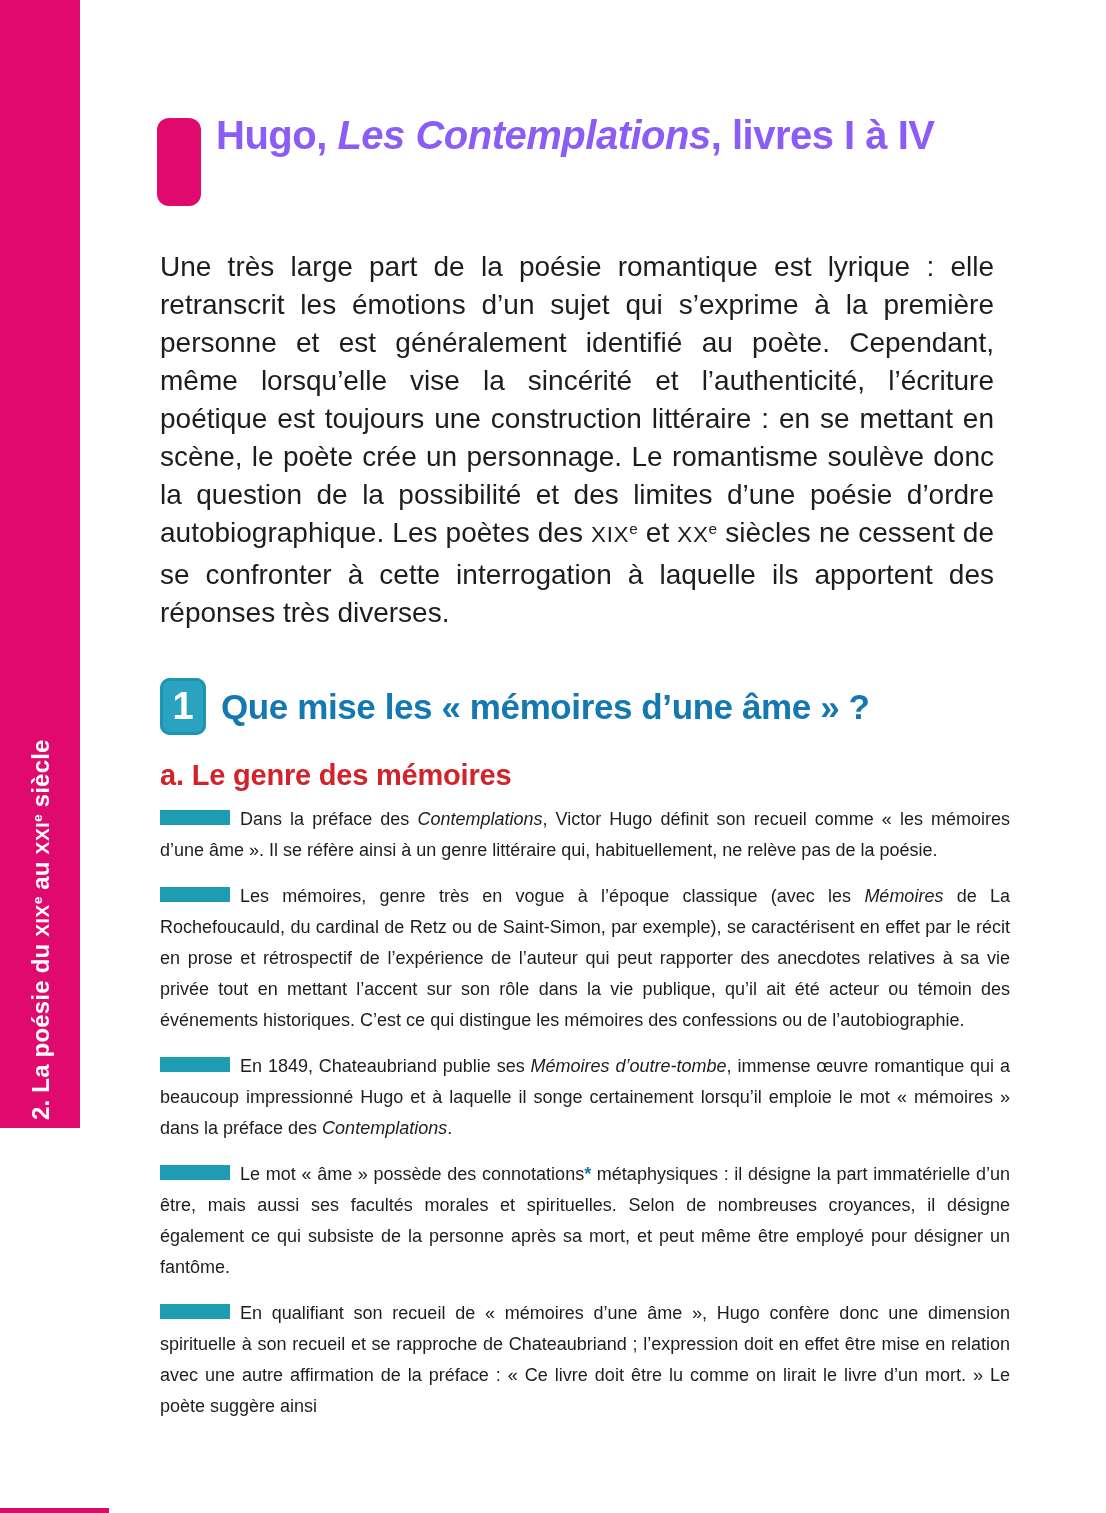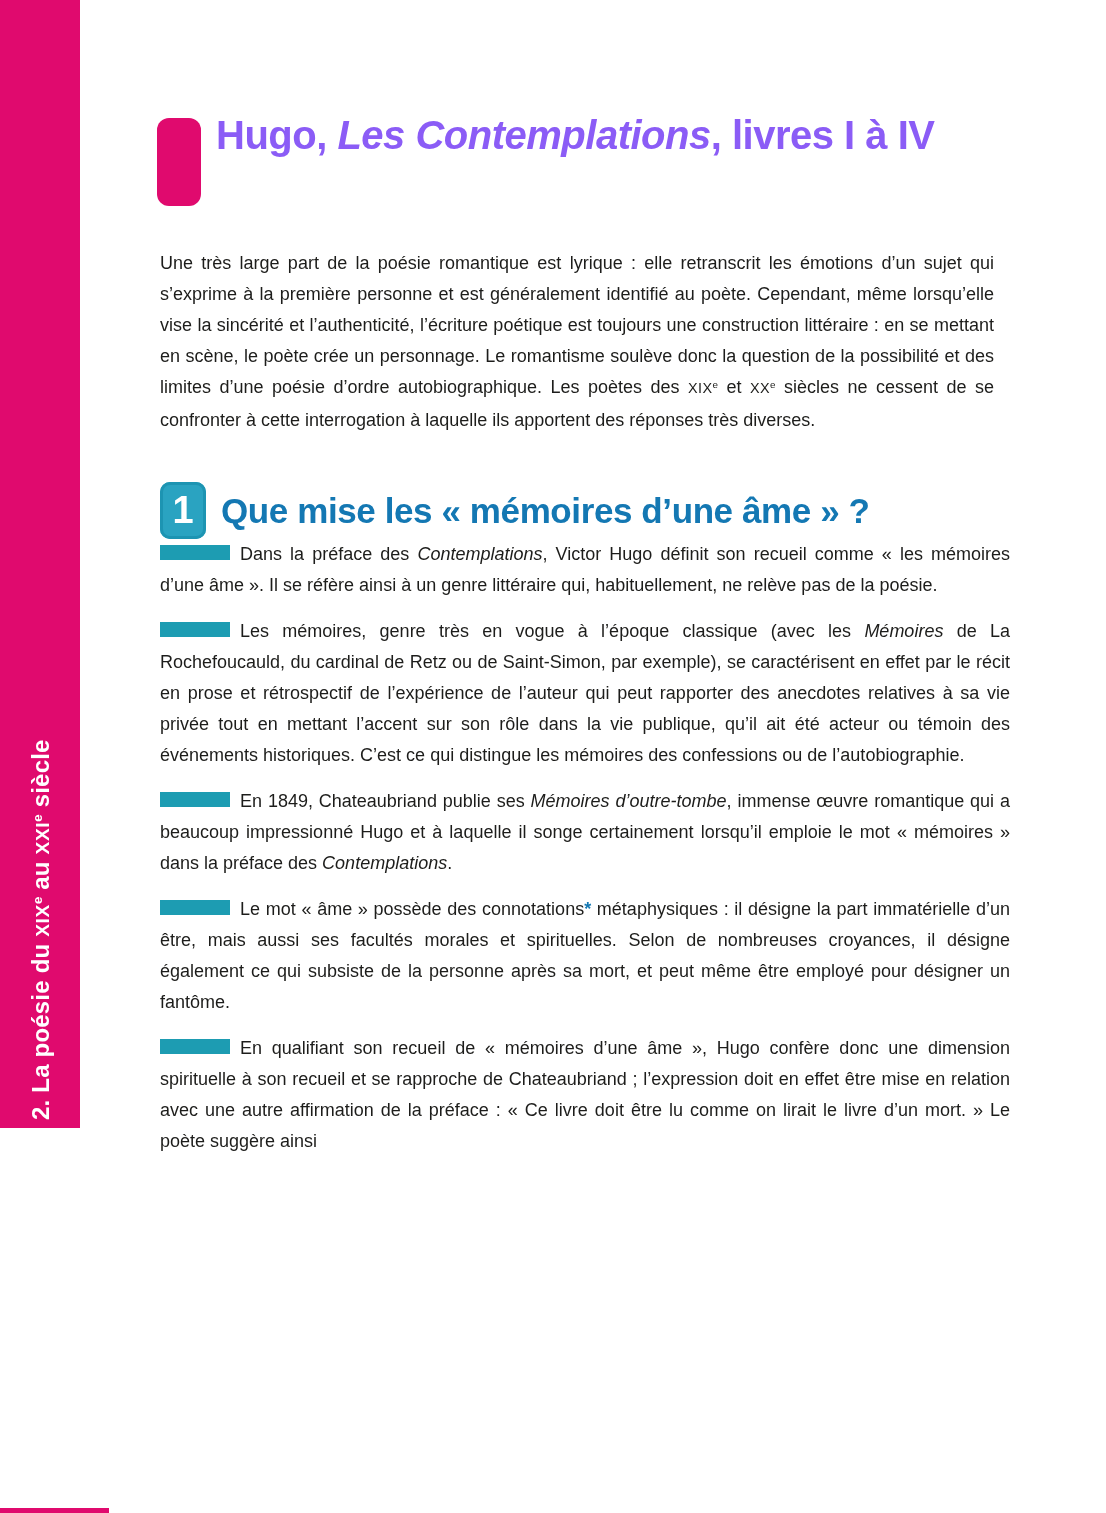--- a/index.html
+++ b/index.html
@@ -93,22 +93,22 @@
     font-size: 32px;
     line-height: 38px;
     font-weight: bold;
     letter-spacing: -0.3px;
     color: #1d1d1b;
   }
 
   
   .intro {
     margin: 40px 16px 0 0;
-    font-size: 18px;
-    line-height: 31px;
+    font-size: 28px;
+    line-height: 38px;
     text-align: justify;
   }
 
   
   .sec-head {
     display: flex;
     align-items: center;
     gap: 15px;
     margin-top: 46px;
   }
@@ -184,20 +184,21 @@
     <h1 class="chapter-title"><span>Hugo, </span><span class="it">Les Contemplations</span><span>, livres I à IV</span></h1>
   </div>
 
   <p class="intro"><span>Une très large part de la poésie romantique est lyrique : elle retranscrit les émotions d’un sujet qui s’exprime à la première personne et est généralement identifié au poète. Cependant, même lorsqu’elle vise la sincérité et l’authenticité, l’écriture poétique est toujours une construction littéraire : en se mettant en scène, le poète crée un personnage. Le romantisme soulève donc la question de la possibilité et des limites d’une poésie d’ordre autobiographique. Les poètes des </span><span class="sc">xix</span><span class="sup">e</span><span> et </span><span class="sc">xx</span><span class="sup">e</span><span> siècles ne cessent de se confronter à cette interrogation à laquelle ils apportent des réponses très diverses.</span></p>
 
   <div class="sec-head">
     <span class="sec-num">1</span>
     <h3 class="sec-title">Que mise les « mémoires d’une âme » ?</h3>
   </div>
 
+  <h4 class="sub-label">a. Le genre des mémoires</h4>
 
   <p class="para"><span class="bullet"></span><span><span>Dans la préface des </span><span class="it">Contemplations</span><span>, Victor Hugo définit son recueil comme « les mémoires d’une âme ». Il se réfère ainsi à un genre littéraire qui, habituellement, ne relève pas de la poésie.</span></span></p>
 
   <p class="para"><span class="bullet"></span><span><span>Les mémoires, genre très en vogue à l’époque classique (avec les </span><span class="it">Mémoires</span><span> de La Rochefoucauld, du cardinal de Retz ou de Saint-Simon, par exemple), se caractérisent en effet par le récit en prose et rétrospectif de l’expérience de l’auteur qui peut rapporter des anecdotes relatives à sa vie privée tout en mettant l’accent sur son rôle dans la vie publique, qu’il ait été acteur ou témoin des événements historiques. C’est ce qui distingue les mémoires des confessions ou de l’autobiographie.</span></span></p>
 
   <p class="para"><span class="bullet"></span><span><span>En 1849, Chateaubriand publie ses </span><span class="it">Mémoires d’outre-tombe</span><span>, immense œuvre romantique qui a beaucoup impressionné Hugo et à laquelle il songe certainement lorsqu’il emploie le mot « mémoires » dans la préface des </span><span class="it">Contemplations</span><span>.</span></span></p>
 
 
   <p class="para"><span class="bullet"></span><span><span>Le mot « âme » possède des connotations</span><span class="blue">*</span><span> métaphysiques : il désigne la part immatérielle d’un être, mais aussi ses facultés morales et spirituelles. Selon de nombreuses croyances, il désigne également ce qui subsiste de la personne après sa mort, et peut même être employé pour désigner un fantôme.</span></span></p>
 

